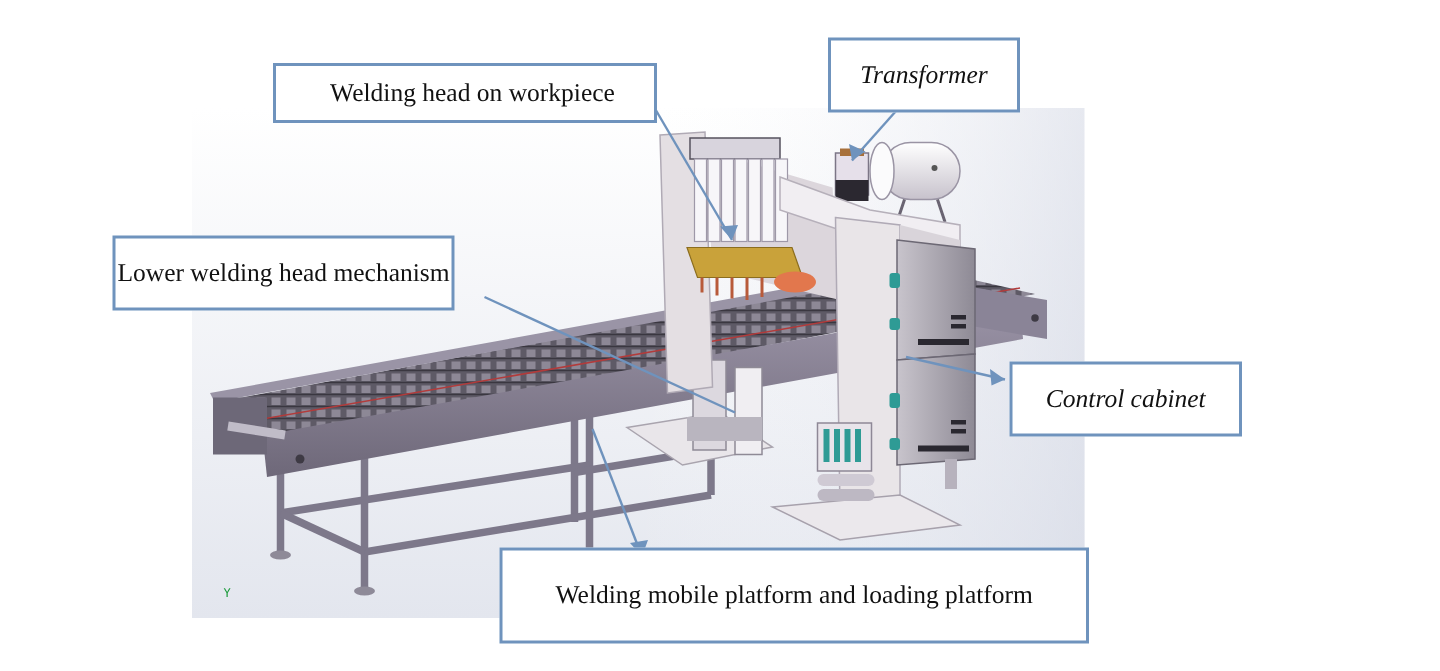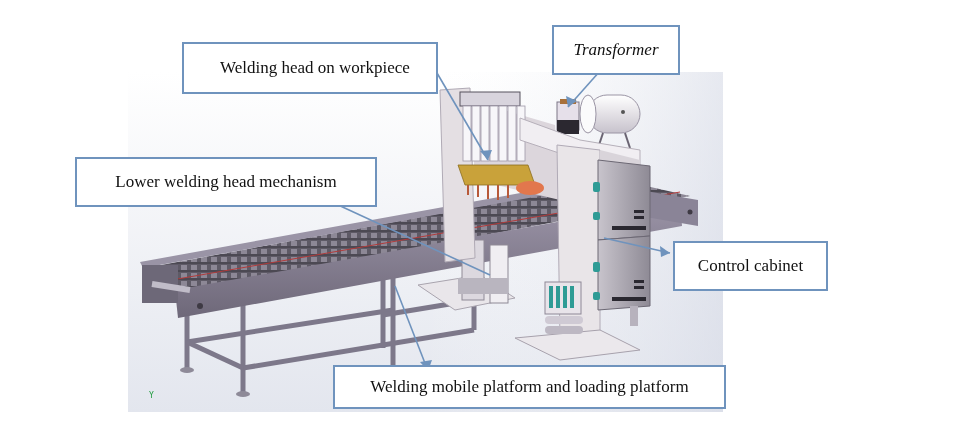--- a/index.html
+++ b/index.html
@@ -166,29 +166,29 @@
     <line x1="395" y1="286" x2="428" y2="371"></line>
   </g>
   <g fill="#6f93bd">
     <polygon points="488,160 480,151 492,150"></polygon>
     <polygon points="568,107 566,96 577,101"></polygon>
     <polygon points="670,253 660,246 661,257"></polygon>
     <polygon points="428,371 420,362 432,360"></polygon>
   </g>
 </svg>
 
-<div class="callout" style="left:182px;top:42px;width:256px;height:52px;padding-left:10px;">
+<div class="callout" style="left:182px;top:42px;width:256px;height:40px;padding-left:10px;">
   <span>Welding head on workpiece</span>
 </div>
 <div class="callout" style="left:552px;top:25px;width:128px;height:50px;font-style:italic;">
   <span>Transformer</span>
 </div>
-<div class="callout" style="left:75px;top:157px;width:302px;height:50px;">
+<div class="callout" style="left:75px;top:157px;width:228px;height:50px;">
   <span>Lower welding head mechanism</span>
 </div>
-<div class="callout" style="left:673px;top:241px;width:155px;height:50px;">
+<div class="callout" style="left:673px;top:241px;width:155px;height:50px;font-style:italic;">
   <span>Control cabinet</span>
 </div>
-<div class="callout" style="left:333px;top:365px;width:393px;height:44px;">
+<div class="callout" style="left:333px;top:365px;width:393px;height:64px;">
   <span>Welding mobile platform and loading platform</span>
 </div>
 
 <div class="axis-mark">Y</div>
 
 </body></html>

